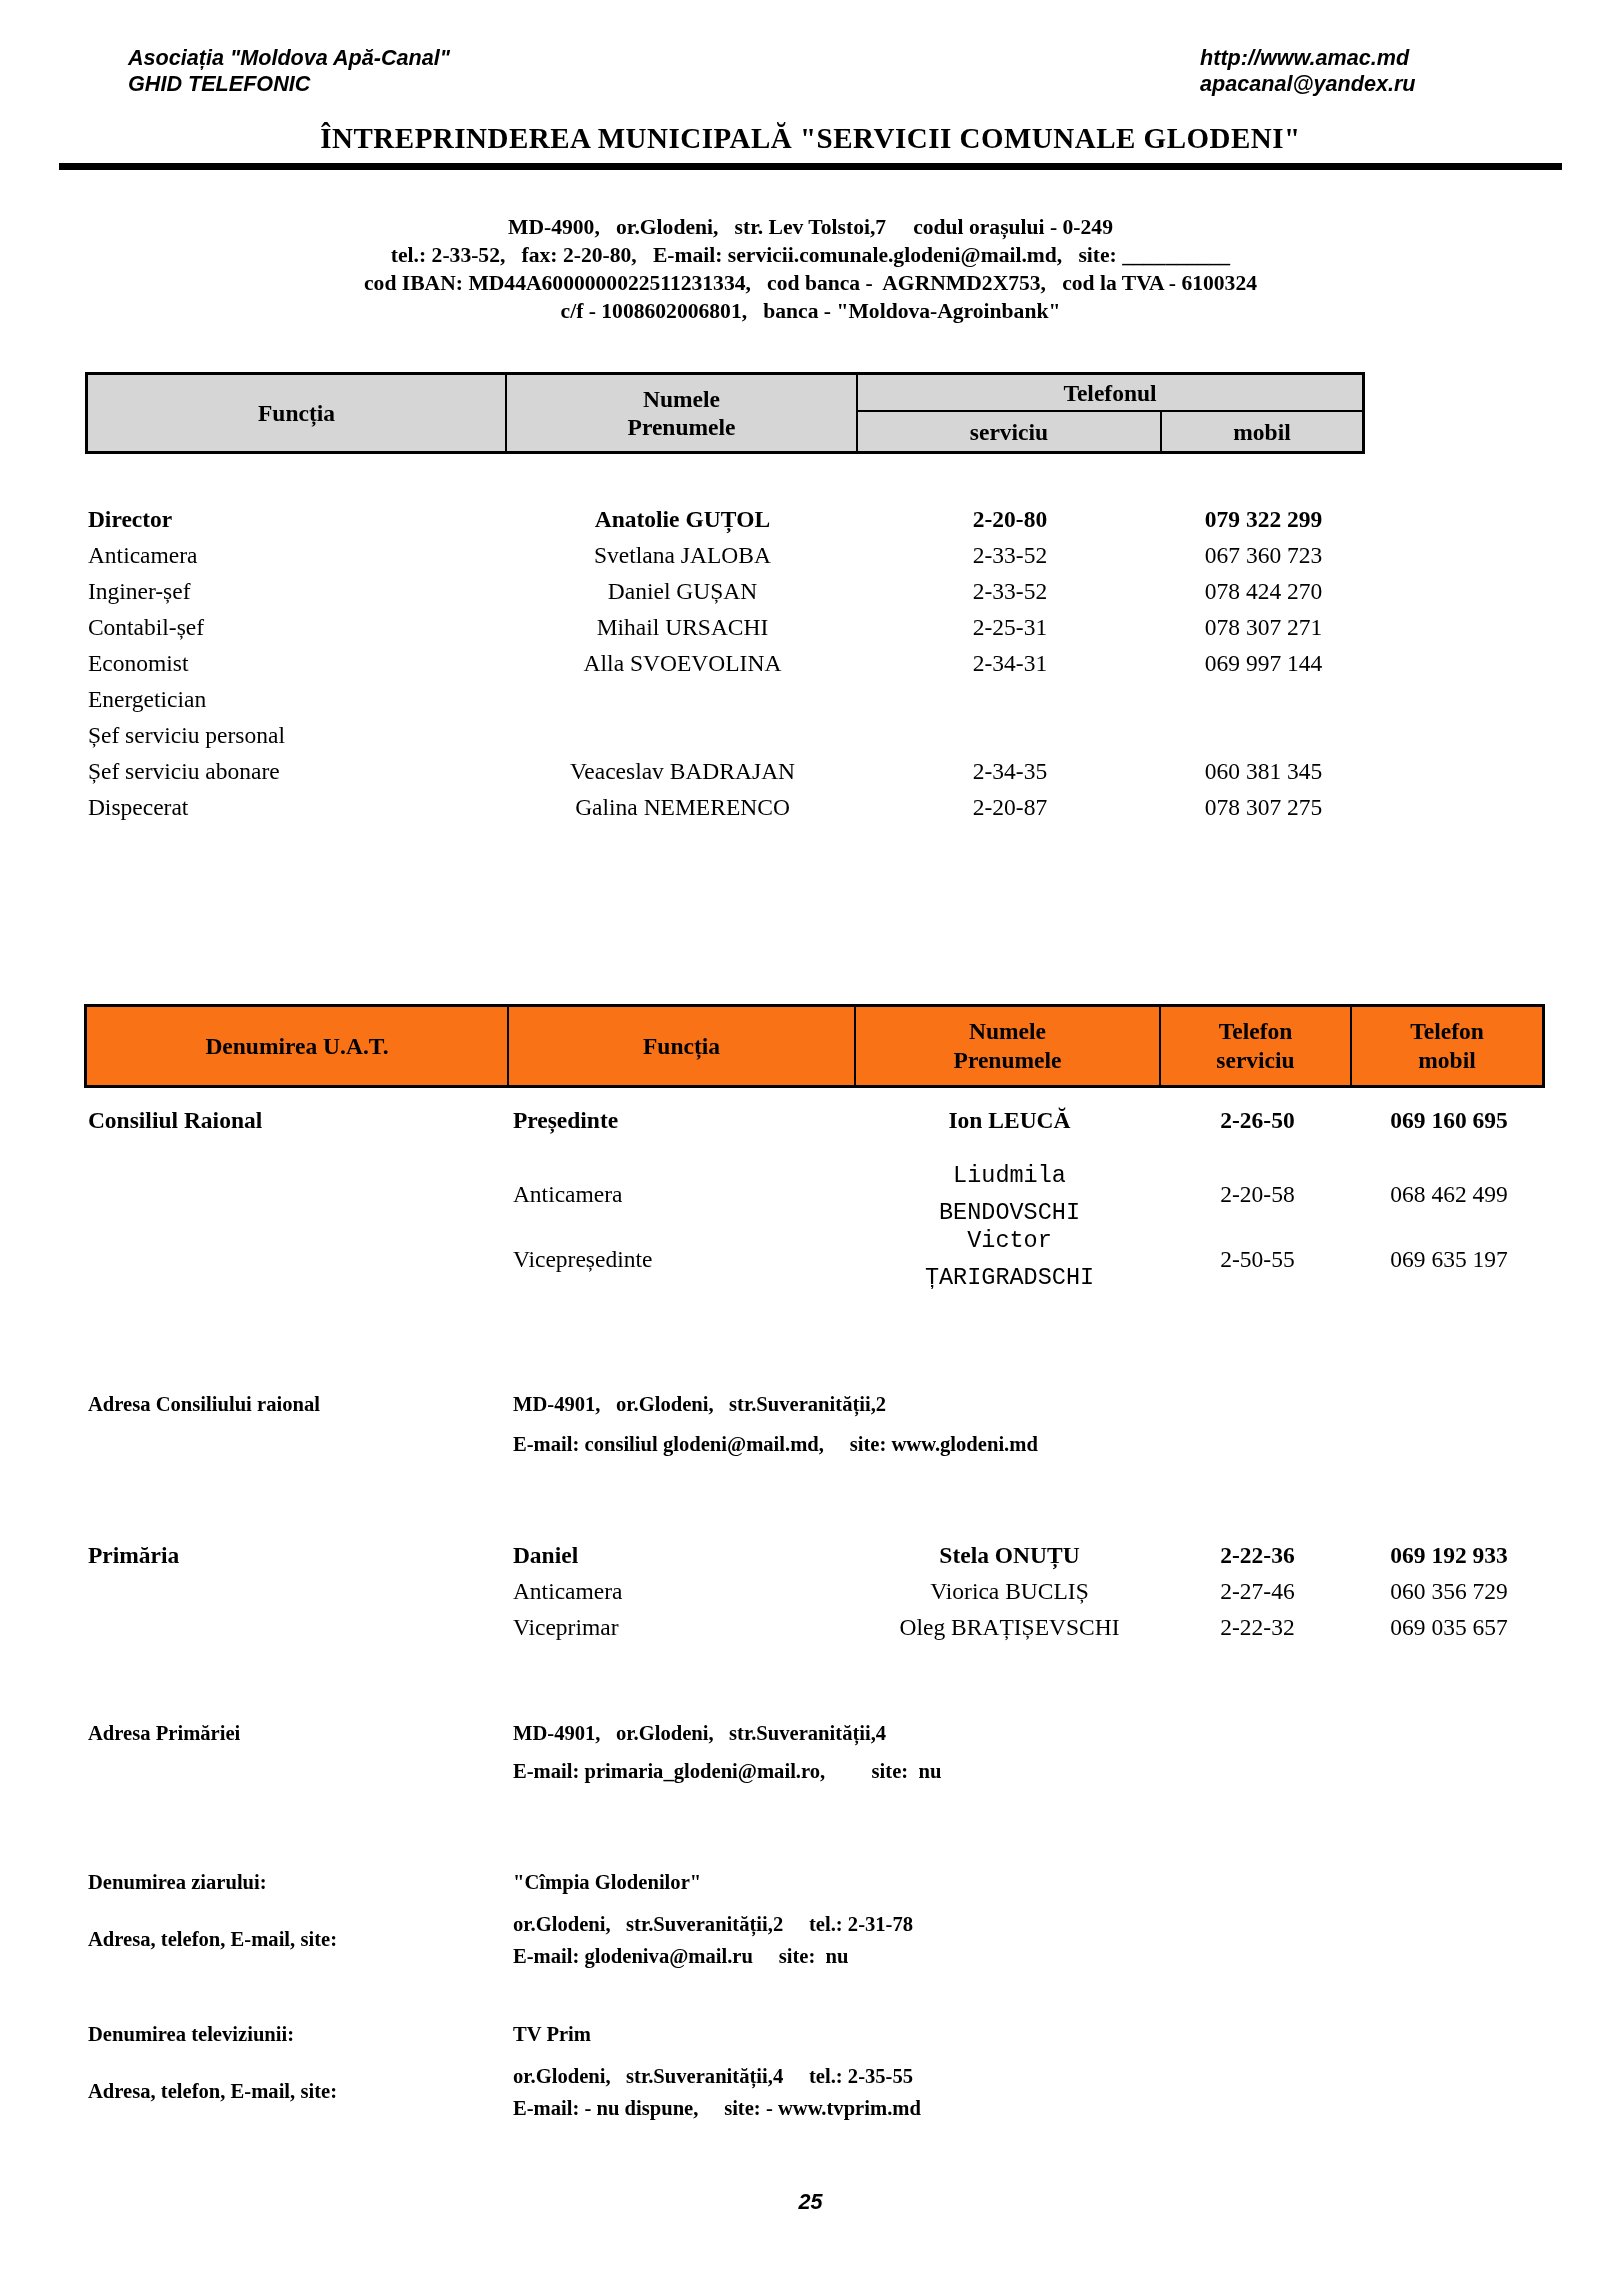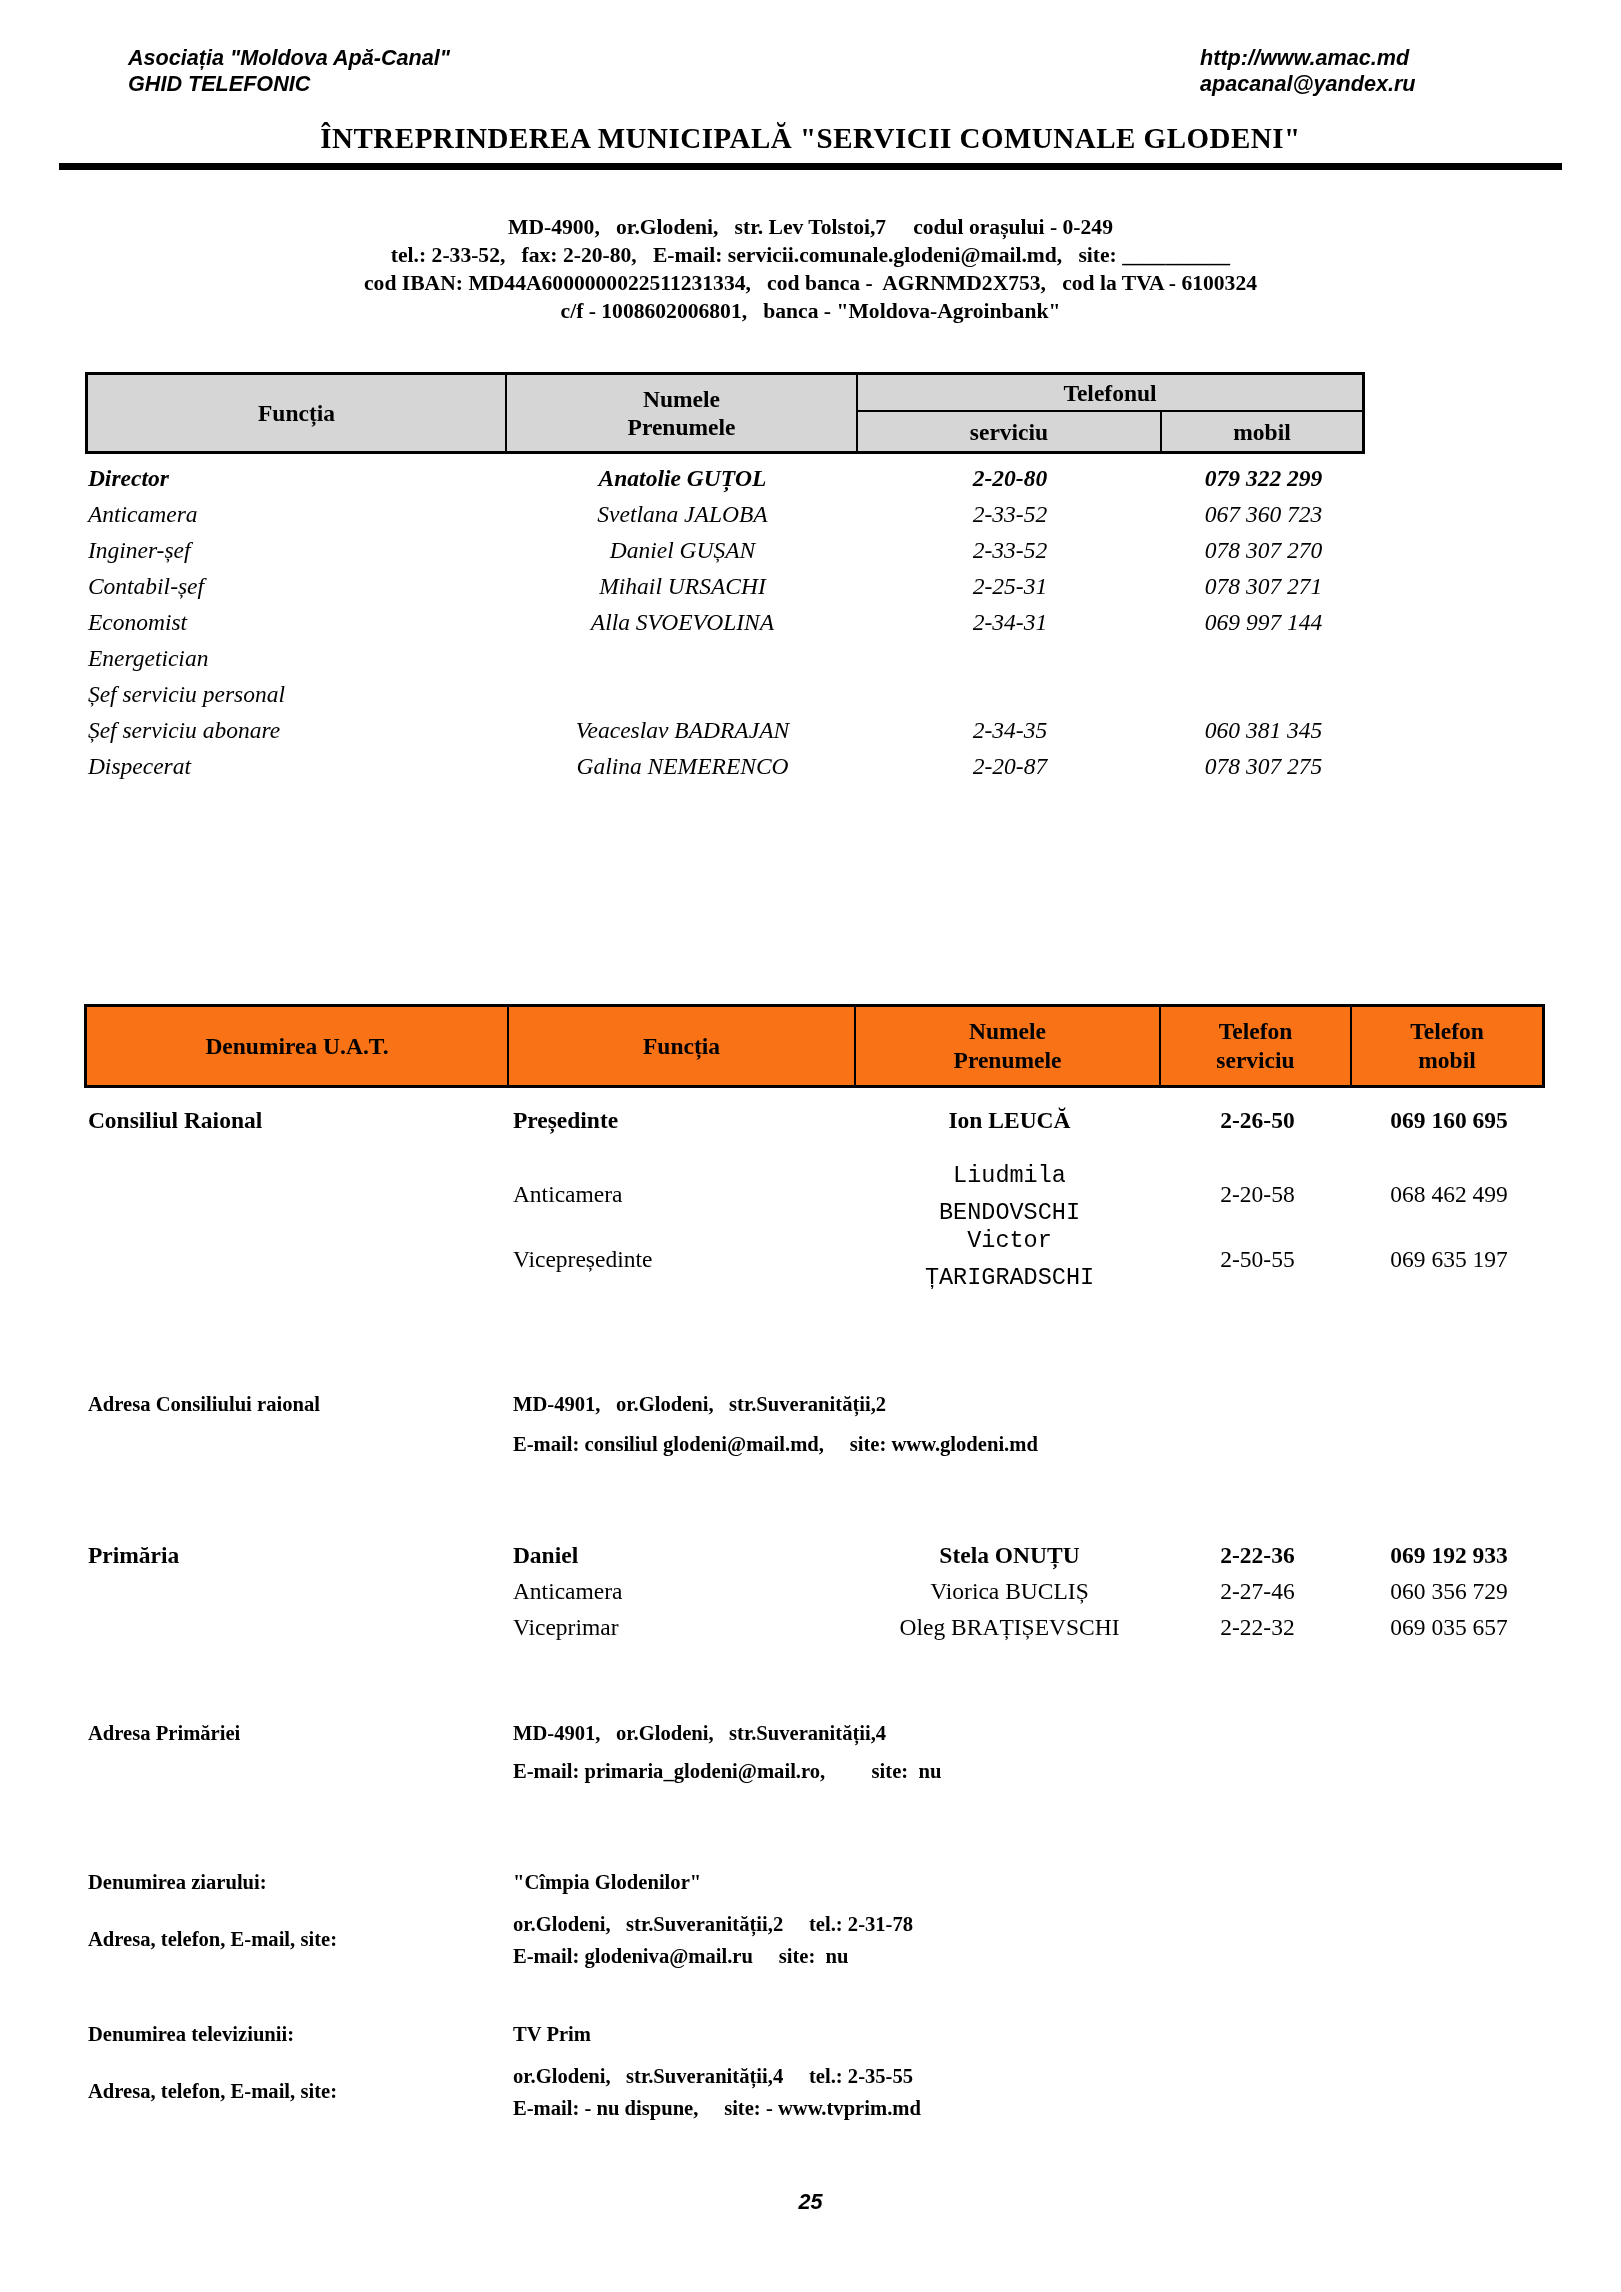--- a/index.html
+++ b/index.html
@@ -26,21 +26,21 @@
     background:#d6d6d6; border:3.9px solid #000; box-sizing:border-box;
     display:grid; grid-template-columns:419px 351px 304px 1fr; grid-template-rows:37px 1fr;
     font-weight:700; font-size:23.5px; }
   .t1-header .cell { display:flex; flex-direction:column; align-items:center; justify-content:center; line-height:28px; }
   .cell-functia   { grid-area:1/1/3/2; border-right:2.9px solid #000; }
   .cell-numele    { grid-area:1/2/3/3; border-right:2.9px solid #000; }
   .cell-telefonul { grid-area:1/3/2/5; border-bottom:2.9px solid #000; }
   .cell-serviciu  { grid-area:2/3/3/4; border-right:2.9px solid #000; }
   .cell-mobil     { grid-area:2/4/3/5; }
   
-  .t1-body { position:absolute; left:85px; top:460px; width:1280px; font-size:23.5px;font-style:italic; }
+  .t1-body { position:absolute; left:85px; top:501px; width:1280px; font-size:23.5px; }
   .t1-row  { display:grid; grid-template-columns:422px 351px 304px 1fr; height:36px; align-items:center; }
   .t1-row .b1 { padding-left:2.9px; }
   .t1-row .b2, .t1-row .b3, .t1-row .b4 { text-align:center; }
   .bold { font-weight:700; }
   
   .t2-header { position:absolute; left:84px; top:1004px; width:1461px; height:84px;
     background:#f97316; border:3.9px solid #000; box-sizing:border-box;
     display:grid; grid-template-columns:422px 347px 305px 191px 1fr;
     font-weight:700; font-size:23.5px; }
   .t2-header .cell { display:flex; flex-direction:column; align-items:center; justify-content:center;
@@ -105,21 +105,21 @@
     <div class="t1-row">
       <div class="b1">Anticamera</div>
       <div class="b2">Svetlana JALOBA</div>
       <div class="b3">2-33-52</div>
       <div class="b4">067 360 723</div>
     </div>
     <div class="t1-row">
       <div class="b1">Inginer-șef</div>
       <div class="b2">Daniel GUȘAN</div>
       <div class="b3">2-33-52</div>
-      <div class="b4">078 307 270</div>
+      <div class="b4">078 424 270</div>
     </div>
     <div class="t1-row">
       <div class="b1">Contabil-șef</div>
       <div class="b2">Mihail URSACHI</div>
       <div class="b3">2-25-31</div>
       <div class="b4">078 307 271</div>
     </div>
     <div class="t1-row">
       <div class="b1">Economist</div>
       <div class="b2">Alla SVOEVOLINA</div>

